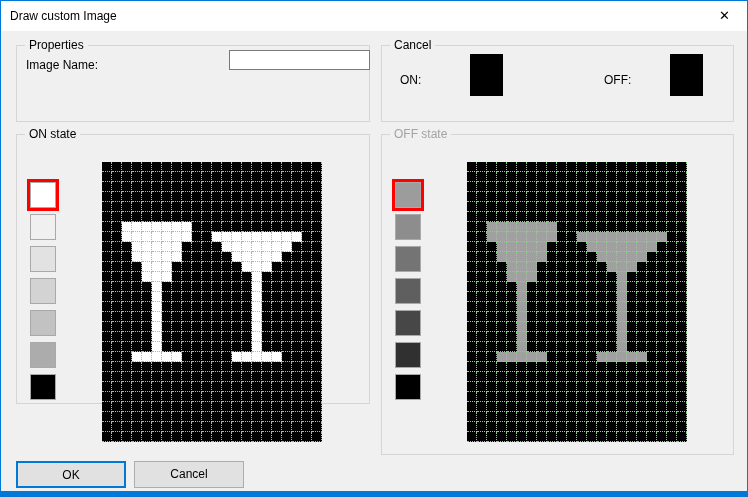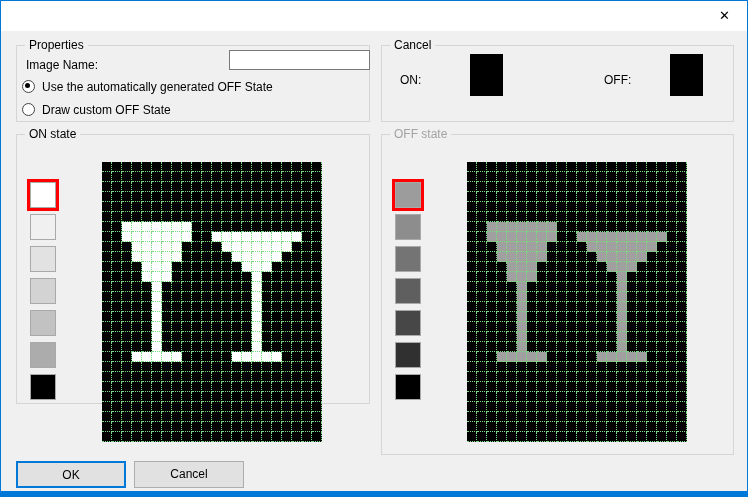--- a/index.html
+++ b/index.html
@@ -58,35 +58,28 @@
     font-family:"Liberation Sans", sans-serif; font-size:12px; line-height:24px; cursor:default;
   }
   .btn.focused { border:2px solid #0078d7; }
 </style>
 </head>
 <body>
 
 <div class="window">
 
   <div class="titlebar">
+    <div class="title">Draw custom Image</div>
     <div class="close-btn">✕</div>
   </div>
 
   <div class="groupbox" id="grp-props" style="left:15px; top:44px; width:354px; height:77px;">
     <span class="grouplabel">Properties</span>
     <span class="field-label" style="left:9px; top:12px;">Image Name:</span>
     <input class="textbox" style="left: 212px; top: 4px; width: 133px; height: 16px;" value="">
-    <div class="radio-row" style="left:5px; top:34px; width:330px;">
-      <span class="radio-circle checked"></span>
-      <span class="radio-text">Use the automatically generated OFF State</span>
-    </div>
-    <div class="radio-row" style="left:5px; top:57px; width:330px;">
-      <span class="radio-circle"></span>
-      <span class="radio-text">Draw custom OFF State</span>
-    </div>
   </div>
 
   <div class="groupbox" id="grp-preview" style="left:380px; top:44px; width:353px; height:77px;">
     <span class="grouplabel">Cancel</span>
     <span class="field-label" style="left:18px; top:27px;">ON:</span>
     <div class="preview-icon" id="preview-on" style="left: 88px; top: 8px; width: 33px; height: 42px; grid-template-columns: repeat(22, 1.5px); grid-template-rows: repeat(28, 1.5px); background: rgb(0, 0, 0);">
         <div class="cell"></div>
         <div class="cell"></div>
         <div class="cell"></div>
         <div class="cell"></div>

